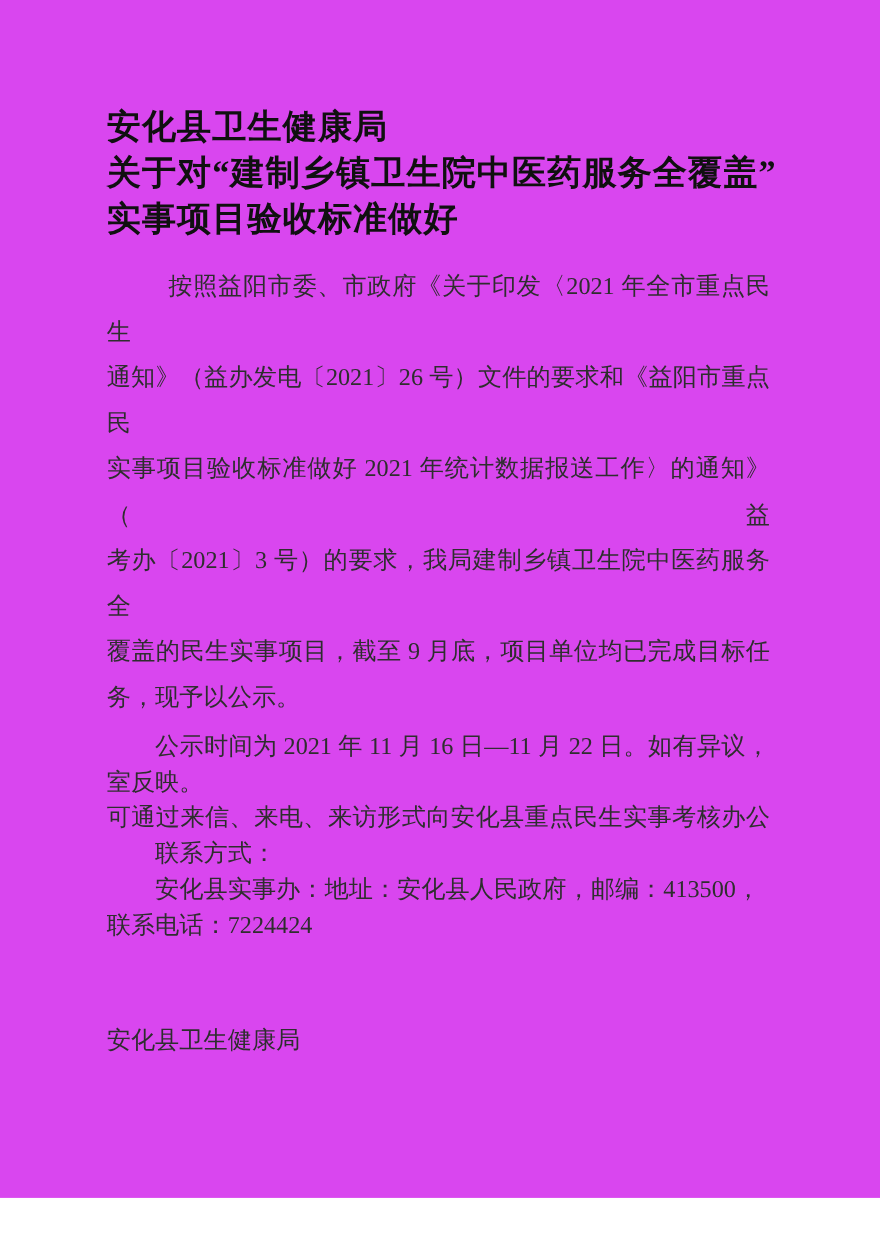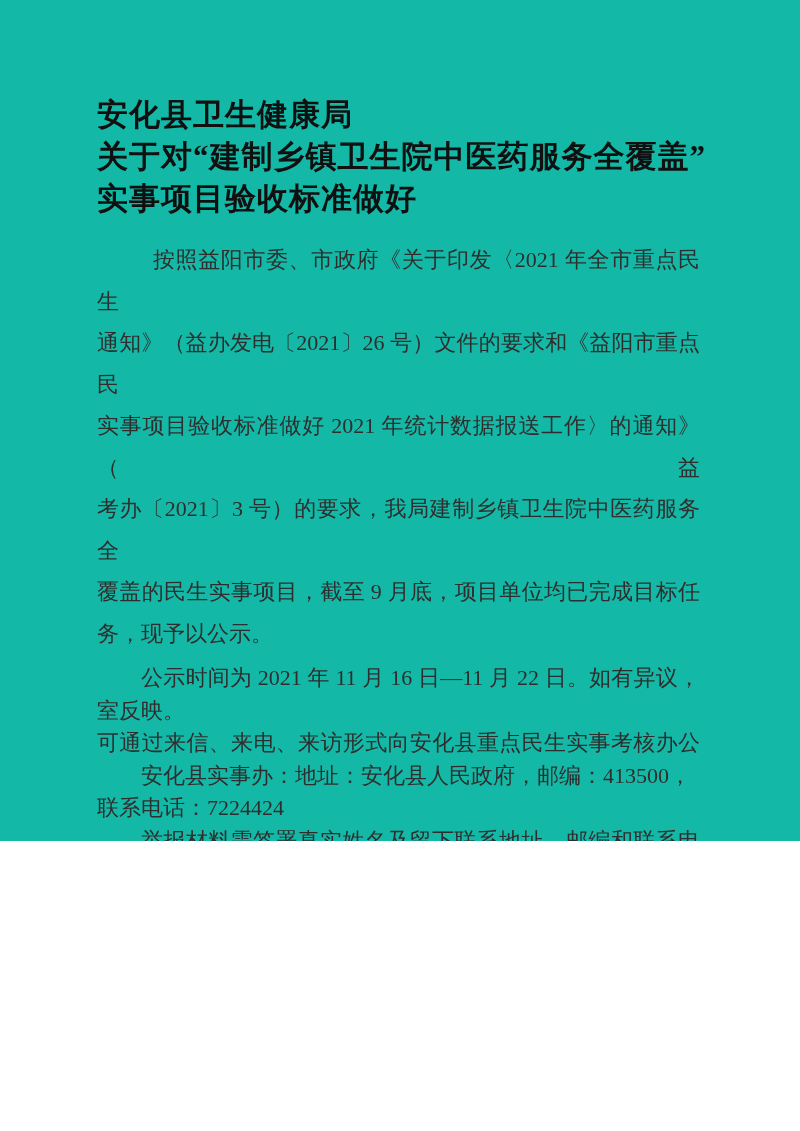--- a/index.html
+++ b/index.html
@@ -3,22 +3,22 @@
 <meta charset="utf-8">
 <style>
   html, body {
     margin: 0;
     padding: 0;
     background: #ffffff;
   }
   .page {
     position: relative;
     width: 800px;
-    height: 841px;
-    background: #14b8a6;
+    height: 1089px;
+    background: #d946ef;
     overflow: hidden;
     font-family: "Liberation Serif", "DejaVu Serif", serif;
   }
   .content {
     margin-left: 97px;
     width: 603px;
   }
   .doc-title {
     padding-top: 94px;
     text-align: center;
@@ -80,28 +80,25 @@
         <div class="ln">务，现予以公示。</div>
       </div>
 
       <div class="pn">
         <div class="ln fill ind">公示时间为 2021 年 11 月 16 日—11 月 22 日。如有异议，</div>
         <div class="ln">室反映。</div>
         <div class="ln fill">可通过来信、来电、来访形式向安化县重点民生实事考核办公</div>
       </div>
 
       <div class="pn">
+        <div class="ln ind">联系方式：</div>
         <div class="ln ind">安化县实事办：地址：安化县人民政府，邮编：413500，</div>
         <div class="ln">联系电话：7224424</div>
       </div>
 
-      <div class="pn">
-        <div class="ln fill ind">举报材料需签署真实姓名及留下联系地址、邮编和联系电</div>
-        <div class="ln">话。</div>
-      </div>
 
       <div class="signature">
         <div class="ln">安化县卫生健康局</div>
 
       </div>
 
     </div>
   </div>
 </div>
 

